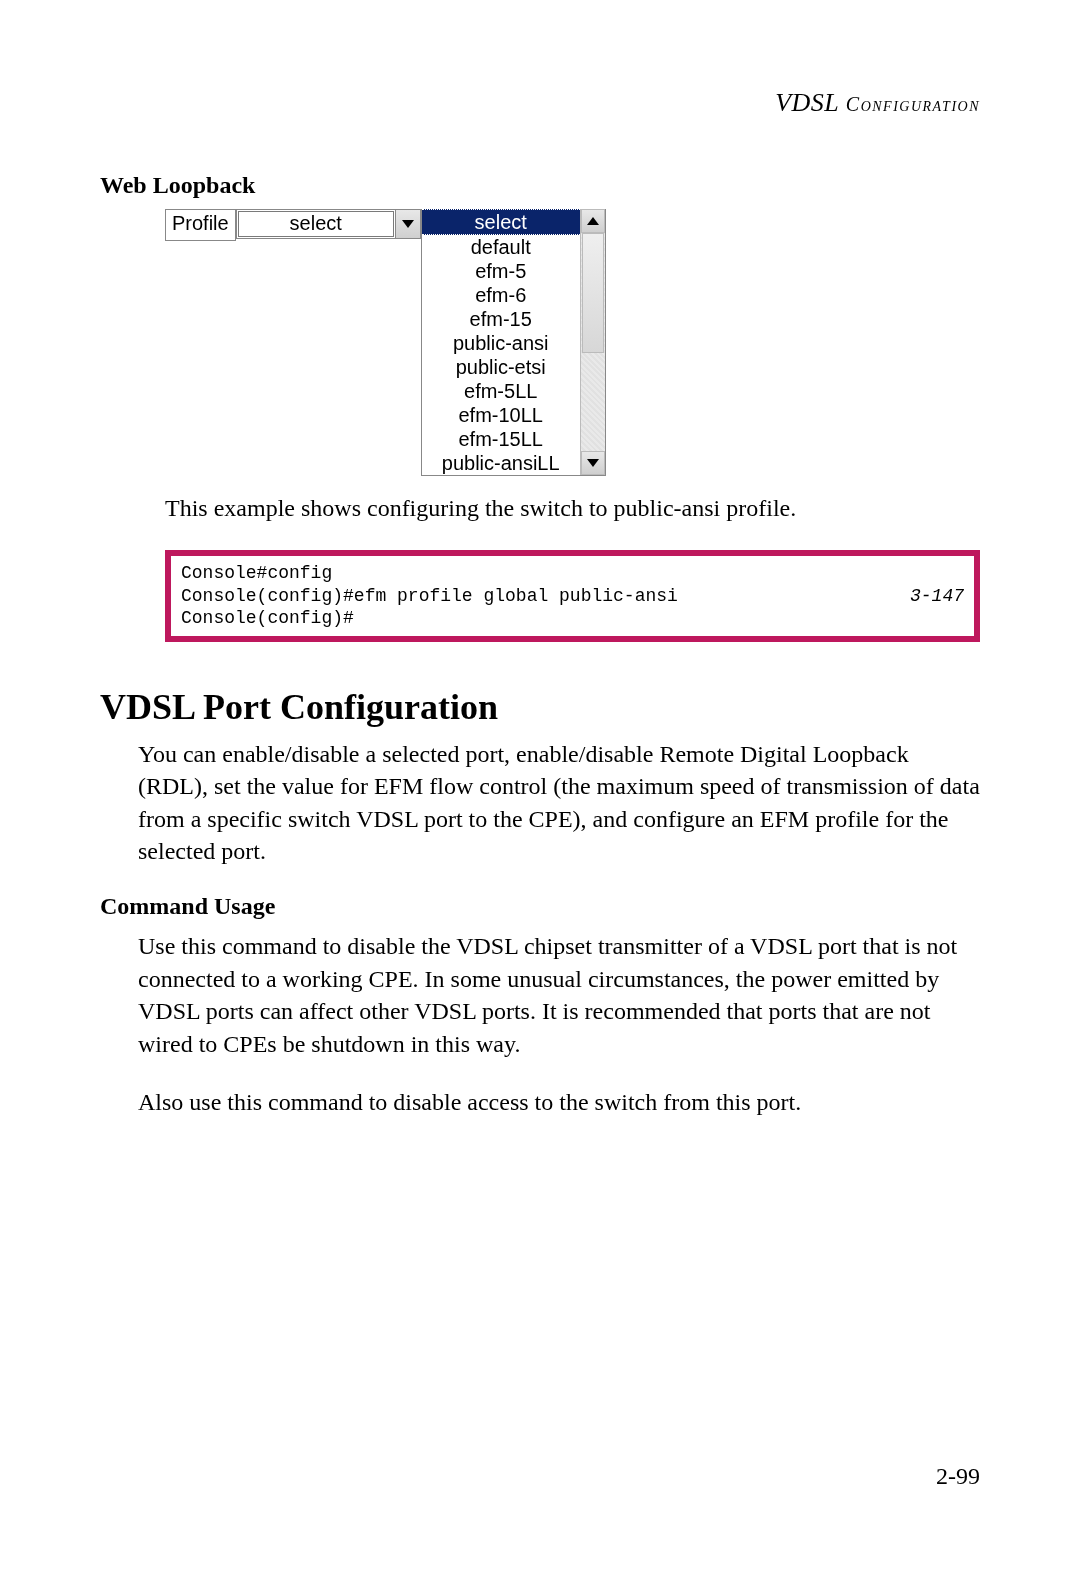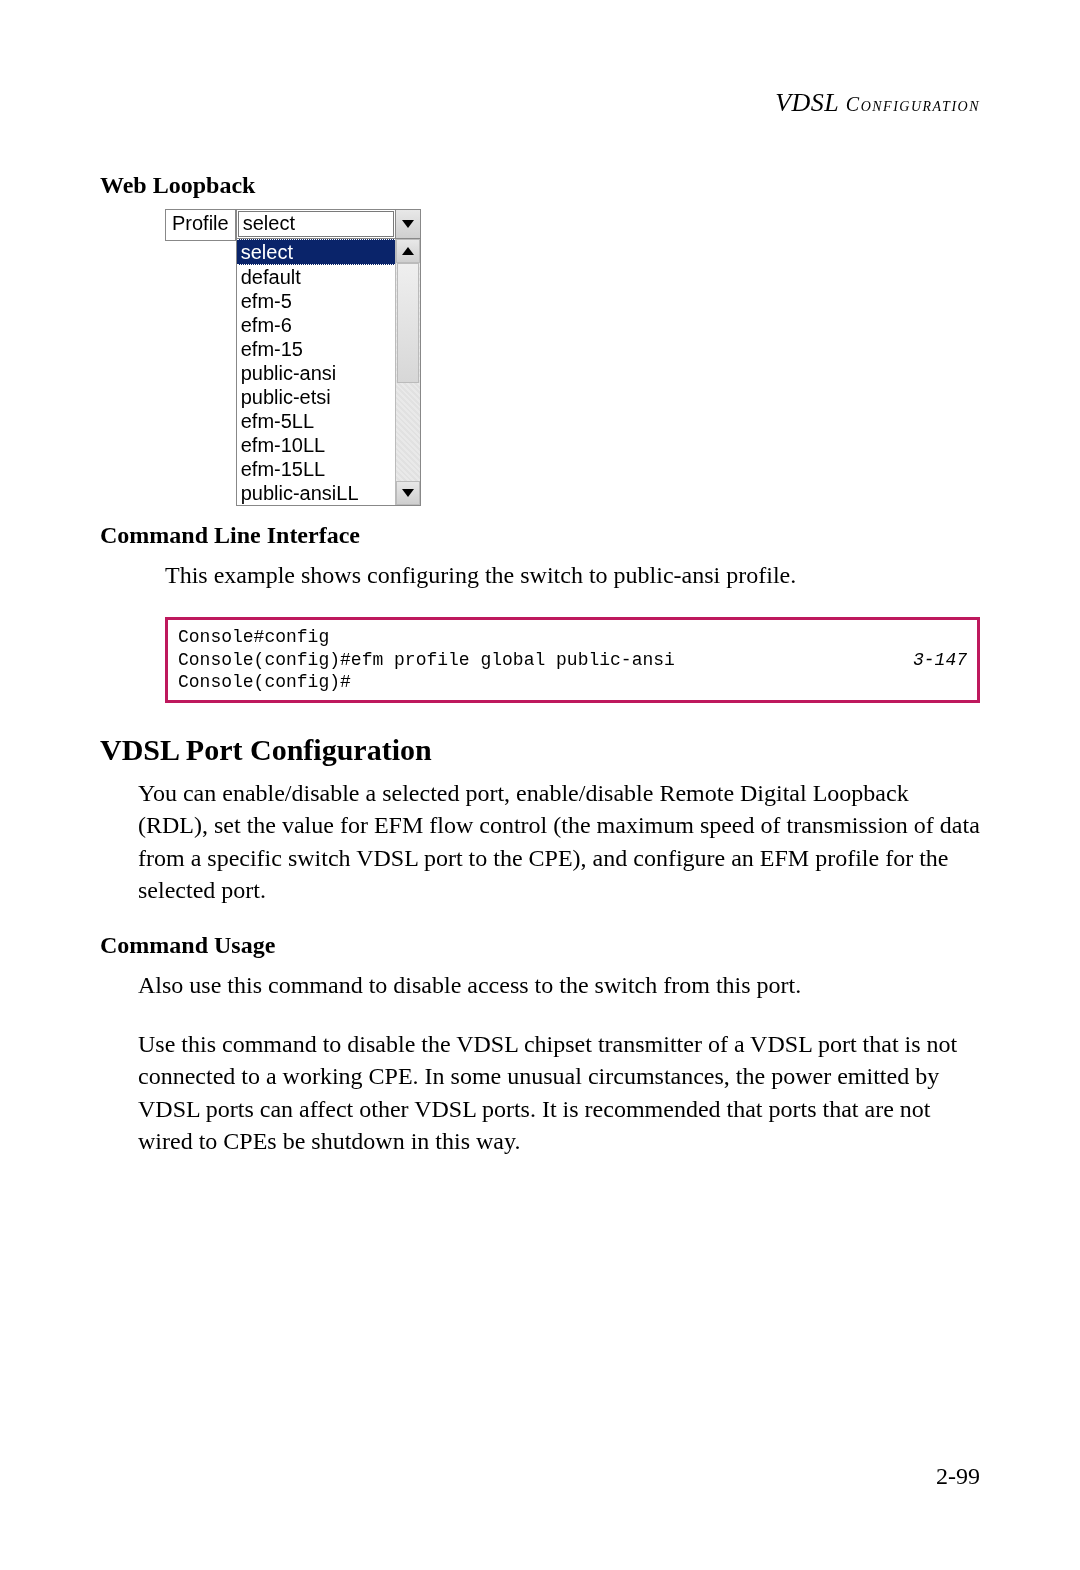--- a/index.html
+++ b/index.html
@@ -40,22 +40,22 @@
     line-height: 1.35;
     margin: 0 0 26px 65px;
   }
   .para2 {
     font-size: 24px;
     line-height: 1.35;
     margin: 0 0 26px 38px;
   }
   .h2 {
     font-weight: bold;
-    font-size: 30px;
-    margin: 30px 0 10px 0;
+    font-size: 36px;
+    margin: 44px 0 10px 0;
   }
 
   
   .ui-widget {
     margin-left: 65px;
     margin-bottom: 16px;
     display: inline-block;
     font-family: Tahoma, Arial, sans-serif;
     font-size: 20px;
     color: #000;
@@ -63,21 +63,22 @@
   .ui-row { display: flex; align-items: flex-start; }
   .ui-label-cell {
     border: 1px solid #888;
     padding: 2px 6px 4px 6px;
     font-size: 20px;
     background: #fff;
     height: 24px;
   }
   .combo-cell {
     display: flex;
-    flex-direction: column;
+    flex-direction: row;
+    text-align: center;
   }
   .combo {
     display: flex;
     border: 1px solid #888;
     background: #fff;
     width: 185px;
     box-sizing: border-box;
     height: 30px;
   }
   .combo-input {
@@ -155,21 +156,21 @@
     left: 1px; right: 1px;
     top: 0; height: 55%;
     background: linear-gradient(#efefef,#d7d7d7);
     border: 1px solid #bbb;
     box-sizing: border-box;
   }
 
   
   .codebox {
     margin-left: 65px;
-    border: 3px solid #be185d;
+    border: 6px solid #be185d;
     padding: 6px 10px;
     font-family: "Courier New", monospace;
     font-size: 18px;
     line-height: 1.25;
     display: flex;
     justify-content: space-between;
     margin-bottom: 6px;
   }
   .codebox pre {
     margin: 0;
@@ -235,32 +236,31 @@
             </div>
             <div class="scroll-btn">
                 <div class="tri-down"></div>
               </div>
           </div>
         </div>
       </div>
     </div>
   </div>
 
-  <div class="h3">Command Line Interface</div>
   <div class="para">This example shows configuring the switch to public-ansi profile.</div>
 
   <div class="codebox">
     <pre>Console#config
 Console(config)#efm profile global public-ansi
 Console(config)#</pre>
     <div class="ref">3-147</div>
   </div>
 
   <div class="h2">VDSL Port Configuration</div>
   <div class="para2">You can enable/disable a selected port, enable/disable Remote Digital Loopback (RDL), set the value for EFM flow control (the maximum speed of transmission of data from a specific switch VDSL port to the CPE), and configure an EFM profile for the selected port.</div>
 
   <div class="h3">Command Usage</div>
+  <div class="para2">Use this command to disable the VDSL chipset transmitter of a VDSL port that is not connected to a working CPE. In some unusual circumstances, the power emitted by VDSL ports can affect other VDSL ports. It is recommended that ports that are not wired to CPEs be shutdown in this way.</div>
   <div class="para2">Also use this command to disable access to the switch from this port.</div>
-  <div class="para2">Use this command to disable the VDSL chipset transmitter of a VDSL port that is not connected to a working CPE. In some unusual circumstances, the power emitted by VDSL ports can affect other VDSL ports. It is recommended that ports that are not wired to CPEs be shutdown in this way.</div>
 
 </div>
 
 <div class="page-number">2-99</div>
 
 </body></html>

